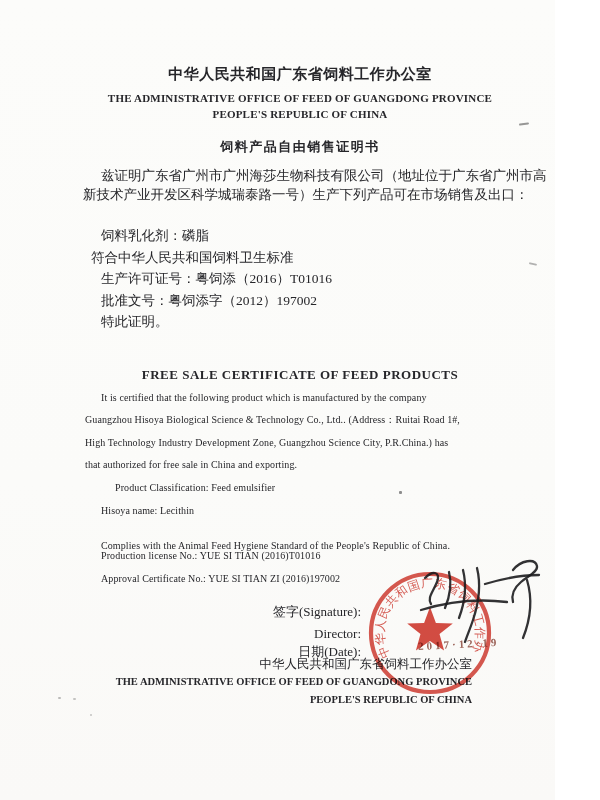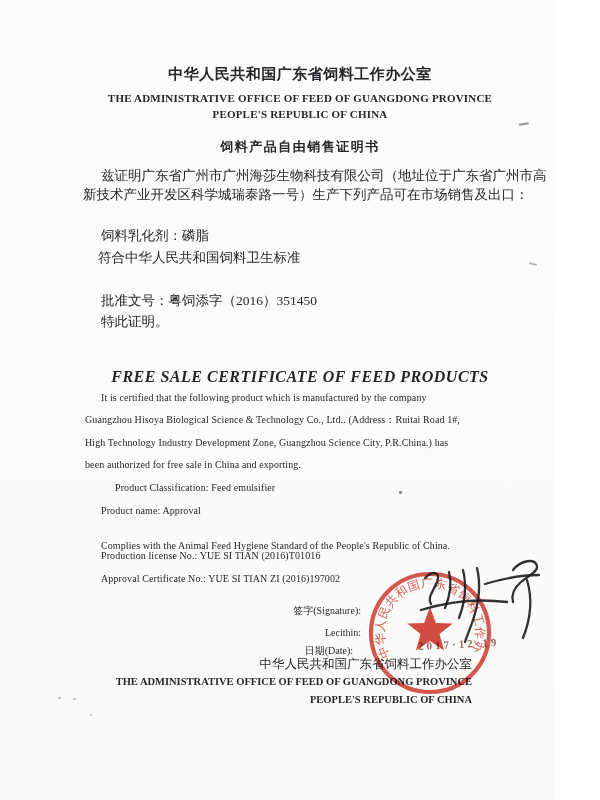--- a/index.html
+++ b/index.html
@@ -9,23 +9,23 @@
     font-family:"Liberation Serif","DejaVu Serif",serif;
     color:#26262a;
   }
   .line { position:absolute; white-space:nowrap; line-height:1.15; }
   .center { left:0; width:600px; text-align:center; }
   .rightcol { text-align:right; }
   .zh-title  { font-size:15px; font-weight:bold; letter-spacing:0.5px; }
   .en-title  { font-size:11px; font-weight:bold; letter-spacing:0.2px; }
   .zh-sub    { font-size:13px; font-weight:bold; letter-spacing:1.5px; }
   .zh-body   { font-size:13.5px; }
-  .en-head   { font-size:16px; font-weight:bold; letter-spacing:0.5px;font-style:italic; }
+  .en-head   { font-size:13px; font-weight:bold; letter-spacing:0.5px; }
   .en-body   { font-size:10px; letter-spacing:0.1px; }
-  .sig-label { font-size:10px; }
+  .sig-label { font-size:13px; }
   .footer-zh { font-size:12.5px; }
   .footer-en { font-size:10.5px; font-weight:bold; }
   .stamp-wrap { position:absolute; left:365px; top:568px; width:130px; height:130px; mix-blend-mode:multiply; }
   .signature-wrap { position:absolute; left:415px; top:558px; width:140px; height:90px; }
   .date-stamp {
     position:absolute; left:418px; top:638px; font-size:11px; font-weight:bold;
     letter-spacing:3px; color:rgba(138,68,56,0.82); transform:rotate(-3deg);
     mix-blend-mode:multiply; font-family:"Liberation Serif","DejaVu Serif",serif;
   }
   .artifact { position:absolute; background:#444; opacity:0.55; border-radius:1px; }
@@ -36,38 +36,39 @@
 <div class="page">
 
   <div class="line center zh-title" style="top:66px">中华人民共和国广东省饲料工作办公室</div>
   <div class="line center en-title" style="top:92px">THE ADMINISTRATIVE OFFICE OF FEED OF GUANGDONG PROVINCE</div>
   <div class="line center en-title" style="top:108px">PEOPLE'S REPUBLIC OF CHINA</div>
   <div class="line center zh-sub" style="top:140px">饲料产品自由销售证明书</div>
 
   <div class="line zh-body" style="top:187px;left:83px">新技术产业开发区科学城瑞泰路一号）生产下列产品可在市场销售及出口：</div>
   <div class="line zh-body" style="top:168px;left:101px">兹证明广东省广州市广州海莎生物科技有限公司（地址位于广东省广州市高</div>
   <div class="line zh-body" style="top:228px;left:101px">饲料乳化剂：磷脂</div>
-  <div class="line zh-body" style="top:250px;left:98px">符合中华人民共和国饲料卫生标准</div>
-  <div class="line zh-body" style="top:293px;left:101px">批准文号：粤饲添字（2016）351450</div>
+  <div class="line zh-body" style="top:250px;left:91px">符合中华人民共和国饲料卫生标准</div>
+  <div class="line zh-body" style="top:271px;left:101px">生产许可证号：粤饲添（2016）T01016</div>
+  <div class="line zh-body" style="top:293px;left:101px">批准文号：粤饲添字（2012）197002</div>
   <div class="line zh-body" style="top:314px;left:101px">特此证明。</div>
 
   <div class="line center en-head" style="top:368px">FREE SALE CERTIFICATE OF FEED PRODUCTS</div>
   <div class="line en-body" style="top:392px;left:101px">It is certified that the following product which is manufactured by the company</div>
   <div class="line en-body" style="top:414px;left:85px">Guangzhou Hisoya Biological Science &amp; Technology Co., Ltd.. (Address：Ruitai Road 1#,</div>
   <div class="line en-body" style="top:437px;left:85px">High Technology Industry Development Zone, Guangzhou Science City, P.R.China.) has</div>
-  <div class="line en-body" style="top:459px;left:85px">been authorized for free sale in China and exporting.</div>
+  <div class="line en-body" style="top:459px;left:85px">that authorized for free sale in China and exporting.</div>
   <div class="line en-body" style="top:482px;left:115px">Product Classification: Feed emulsifier</div>
-  <div class="line en-body" style="top:505px;left:101px">Product name: Approval</div>
+  <div class="line en-body" style="top:505px;left:101px">Hisoya name: Lecithin</div>
   <div class="line en-body" style="top:540px;left:101px">Complies with the Animal Feed Hygiene Standard of the People's Republic of China.</div>
   <div class="line en-body" style="top:550px;left:101px">Production license No.: YUE SI TIAN (2016)T01016</div>
   <div class="line en-body" style="top:573px;left:101px">Approval Certificate No.: YUE SI TIAN ZI (2016)197002</div>
 
   <div class="line rightcol sig-label" style="top:605px;right:194px">签字(Signature):</div>
-  <div class="line rightcol sig-label" style="top:627px;right:194px">Lecithin:</div>
-  <div class="line rightcol sig-label" style="top:645px;right:202px">日期(Date):</div>
+  <div class="line rightcol sig-label" style="top:627px;right:194px">Director:</div>
+  <div class="line rightcol sig-label" style="top:645px;right:194px">日期(Date):</div>
 
   <div class="line rightcol footer-zh" style="top:657px;right:83px">中华人民共和国广东省饲料工作办公室</div>
   <div class="line rightcol footer-en" style="top:676px;right:83px">THE ADMINISTRATIVE OFFICE OF FEED OF GUANGDONG PROVINCE</div>
   <div class="line rightcol footer-en" style="top:694px;right:83px">PEOPLE'S REPUBLIC OF CHINA</div>
 
   <div class="stamp-wrap">
     <svg width="130" height="130" viewBox="-65 -65 130 130">
       <defs>
         <path id="sealArc" d="M -39.8,23 A 46,46 0 1 1 39.8,23" fill="none"></path>
       </defs>

